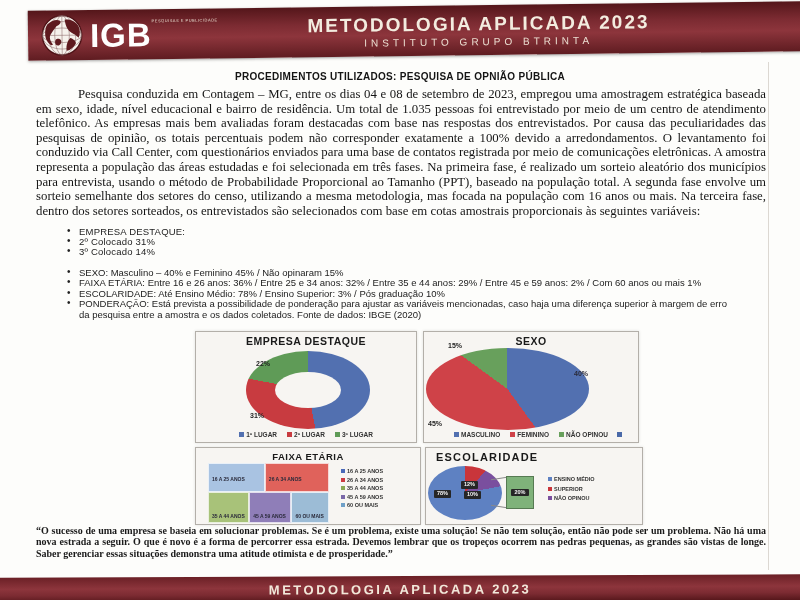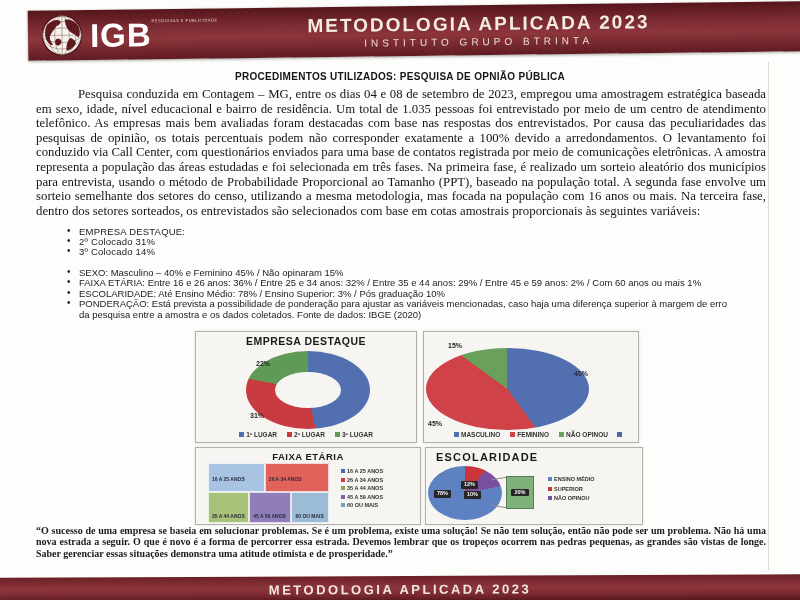--- a/index.html
+++ b/index.html
@@ -165,20 +165,21 @@
             <span>2º LUGAR</span>
           </span>
           <span class="leg-item">
             <span class="leg-marker" style="background: rgb(95, 155, 87);"></span>
             <span>3º LUGAR</span>
           </span>
         </div>
     </section>
 
     <section class="panel p2">
+      <h3>SEXO</h3>
       <div class="pie" id="sexo-pie" style="background: conic-gradient(rgb(82, 112, 176) 0deg, rgb(82, 112, 176) 144deg, rgb(207, 66, 72) 144deg, rgb(207, 66, 72) 306deg, rgb(104, 160, 92) 306deg, rgb(104, 160, 92) 360deg);"></div>
       <span class="sl s-nao">15%</span>
       <span class="sl s-fem">45%</span>
       <span class="sl s-masc">40%</span>
       <div class="legend-row">
           <span class="leg-item">
             <span class="leg-marker" style="background: rgb(82, 112, 176);"></span>
             <span>MASCULINO</span>
           </span>
           <span class="leg-item">

